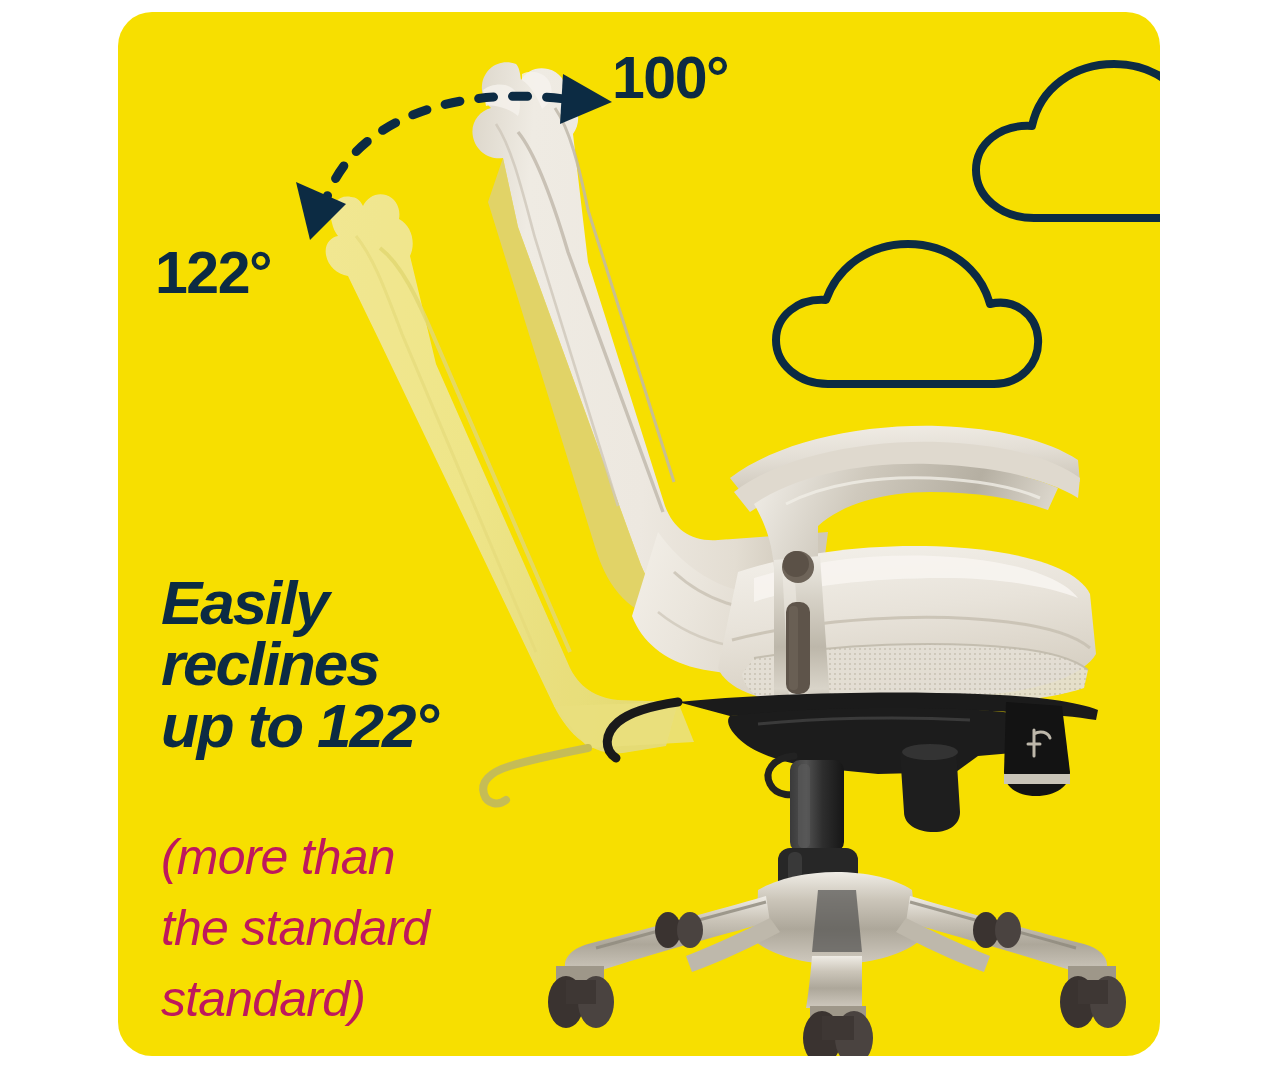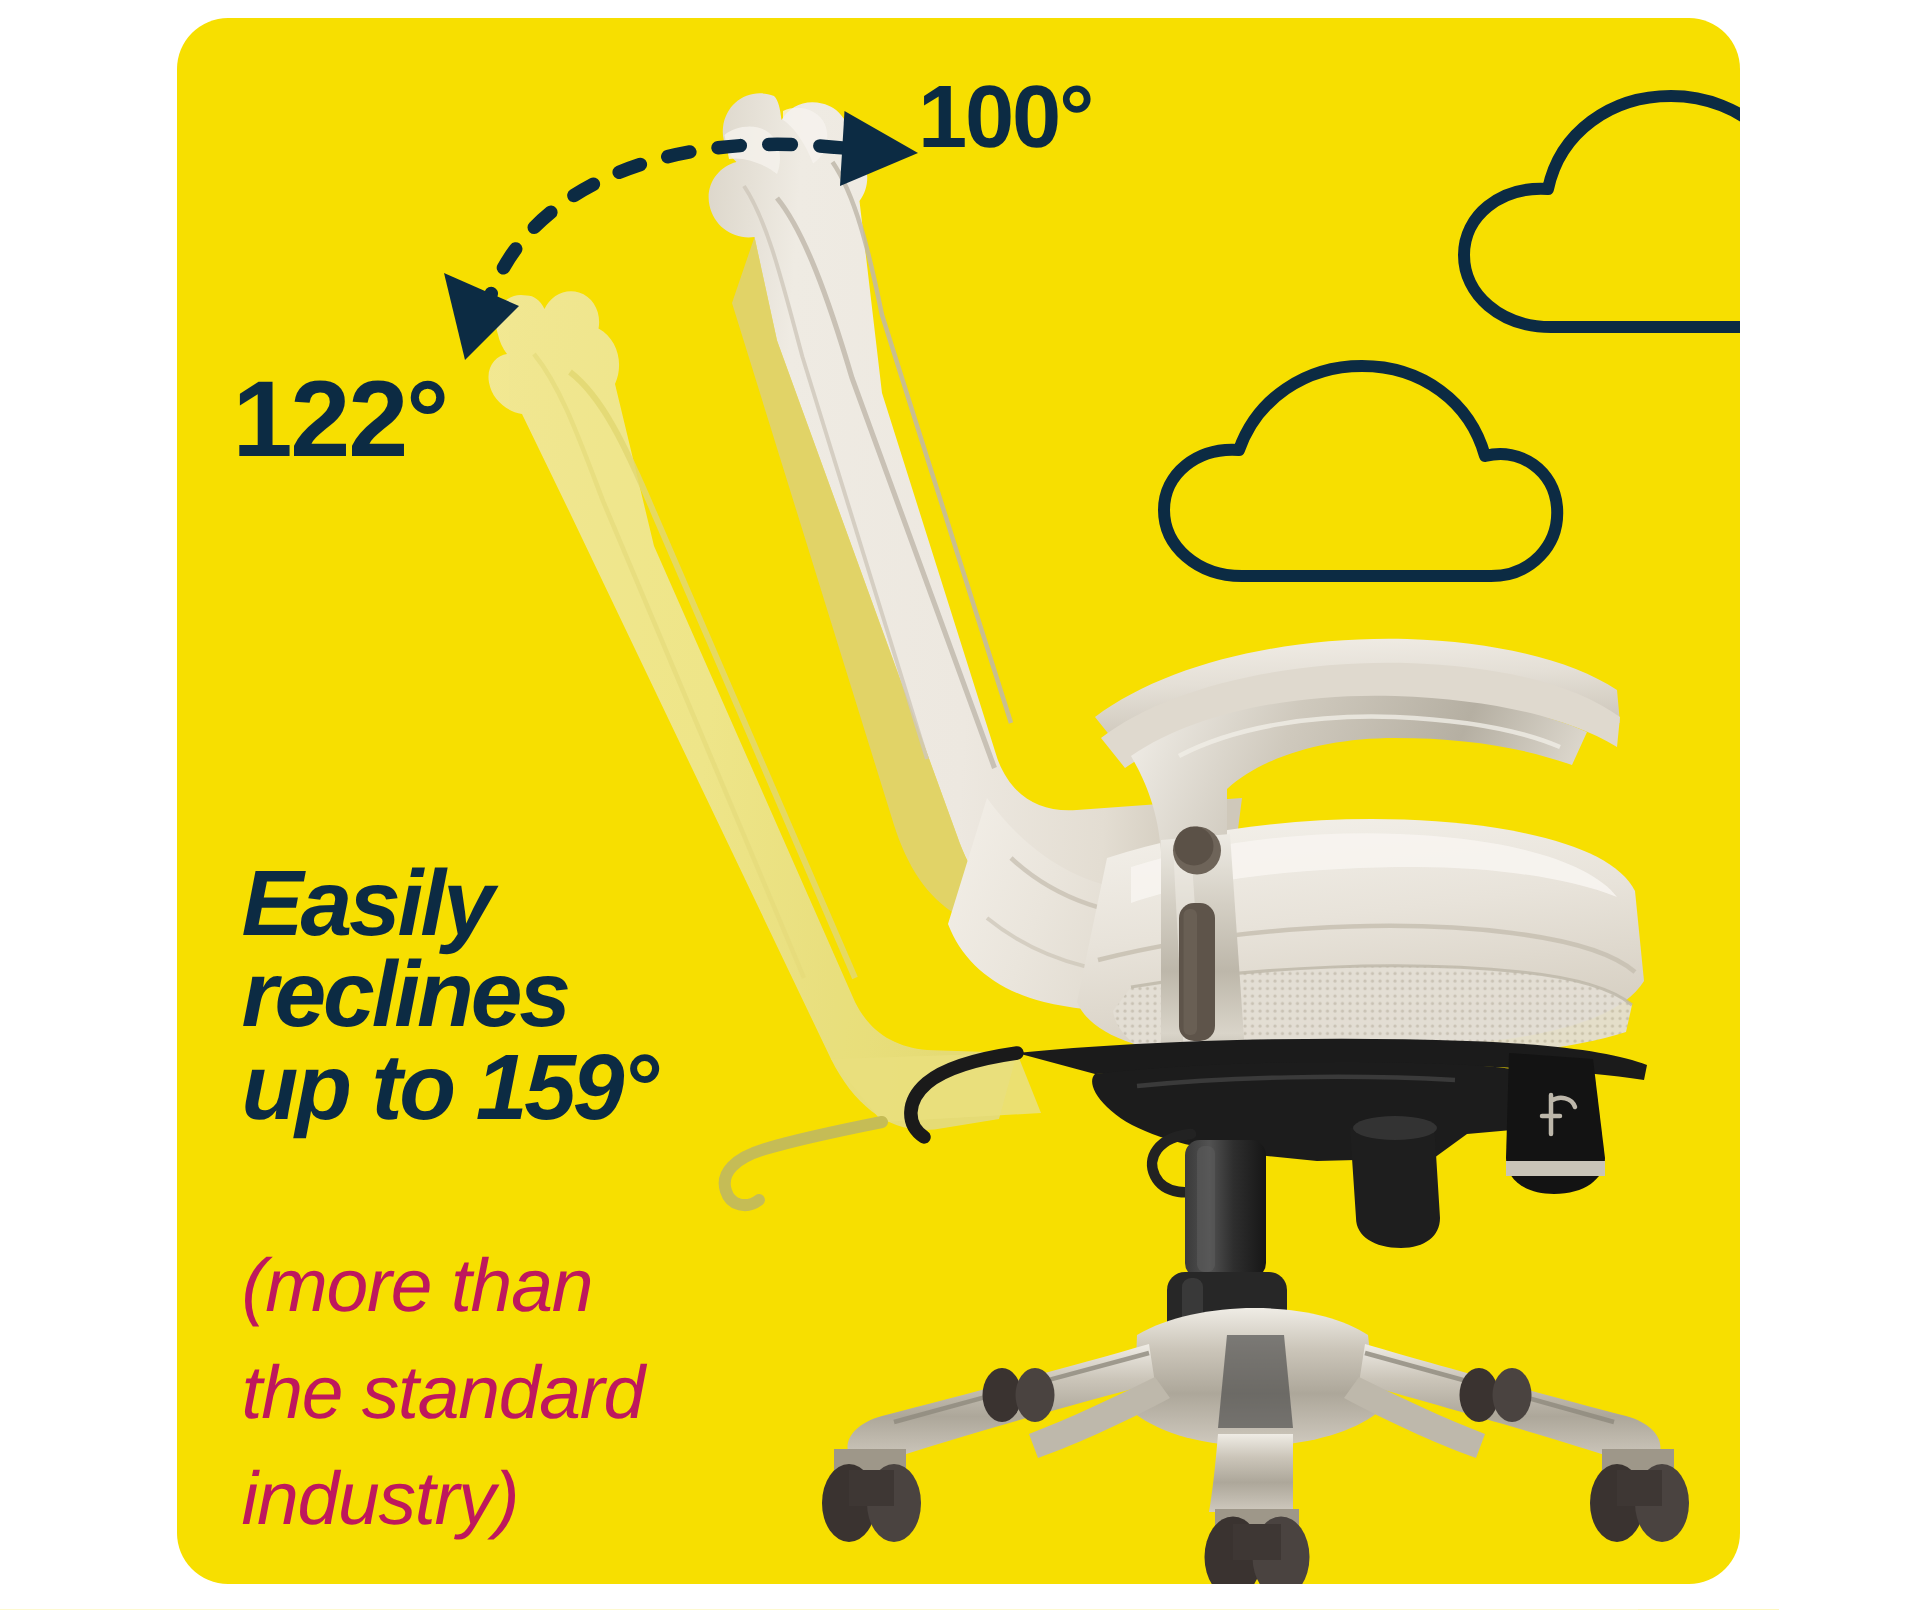--- a/index.html
+++ b/index.html
@@ -46,21 +46,21 @@
   .angle-label {
     position: absolute;
     color: #0C2B43;
     font-family: "Liberation Sans", sans-serif;
     font-weight: bold;
     letter-spacing: -1.5px;
     white-space: nowrap;
     line-height: 1;
   }
   #label-100 { left: 612px; top: 49px;  font-size: 59px; }
-  #label-122 { left: 155px; top: 244px; font-size: 72px; }
+  #label-122 { left: 155px; top: 244px; font-size: 59px; }
 
   
   #arc-svg {
     position: absolute;
     left: 0px;
     top: 0px;
     overflow: visible;
     pointer-events: none;
   }
 
@@ -442,22 +442,22 @@
 
   </div>
 
   <div class="angle-label" id="label-100">100°</div>
 
   <div class="angle-label" id="label-122">122°</div>
 
   <div id="headline">
     <span class="hl-line">Easily</span>
     <span class="hl-line">reclines</span>
-    <span class="hl-line">up to 159°</span>
+    <span class="hl-line">up to 122°</span>
   </div>
 
   <div id="subline">
     <span class="sl-line">(more than</span>
     <span class="sl-line">the standard</span>
-    <span class="sl-line">industry)</span>
+    <span class="sl-line">standard)</span>
   </div>
 
 </div>
 
 </body></html>

